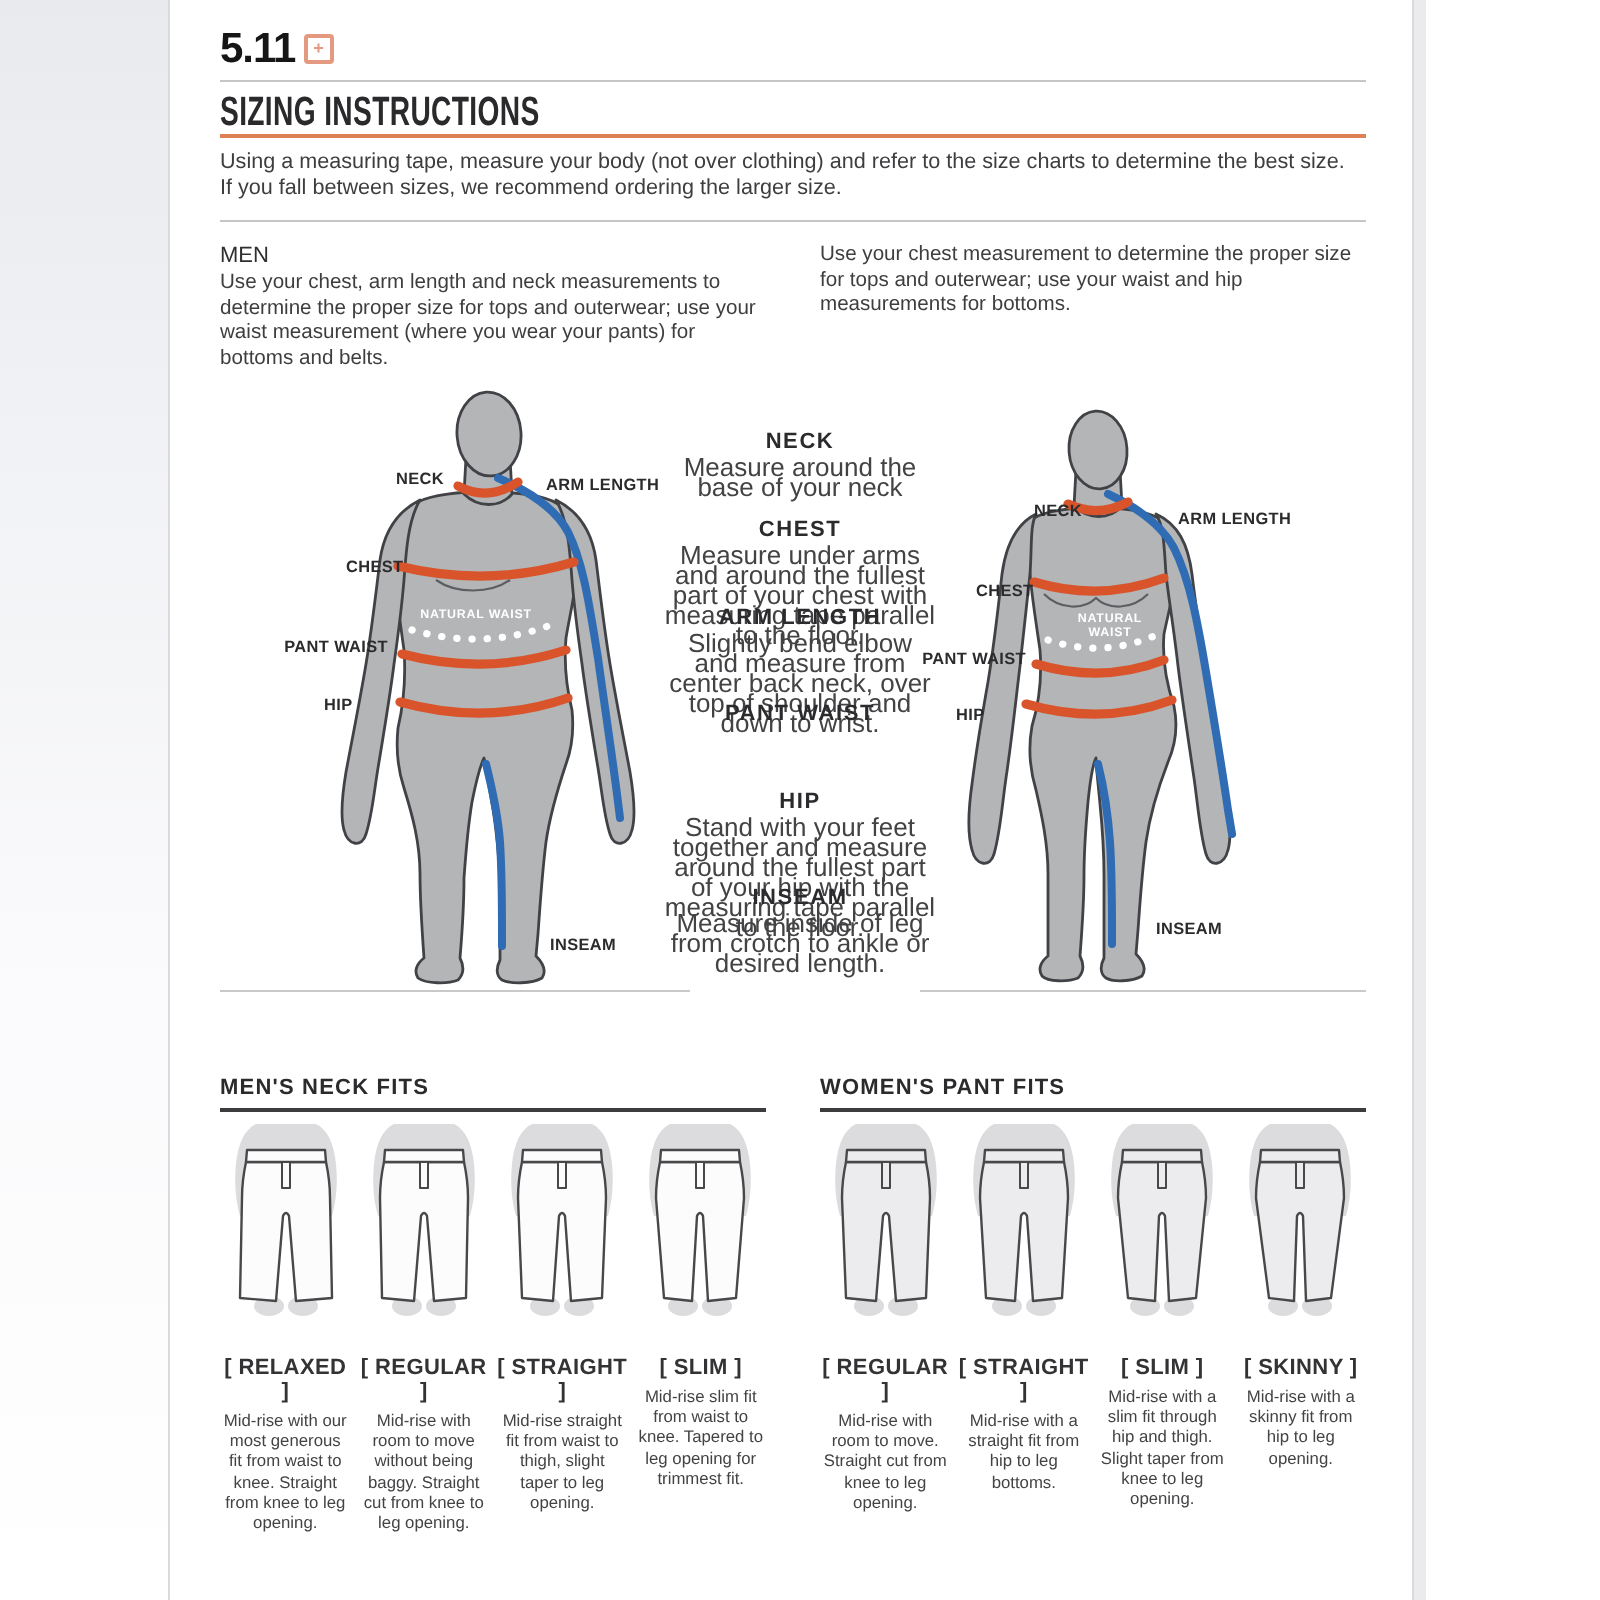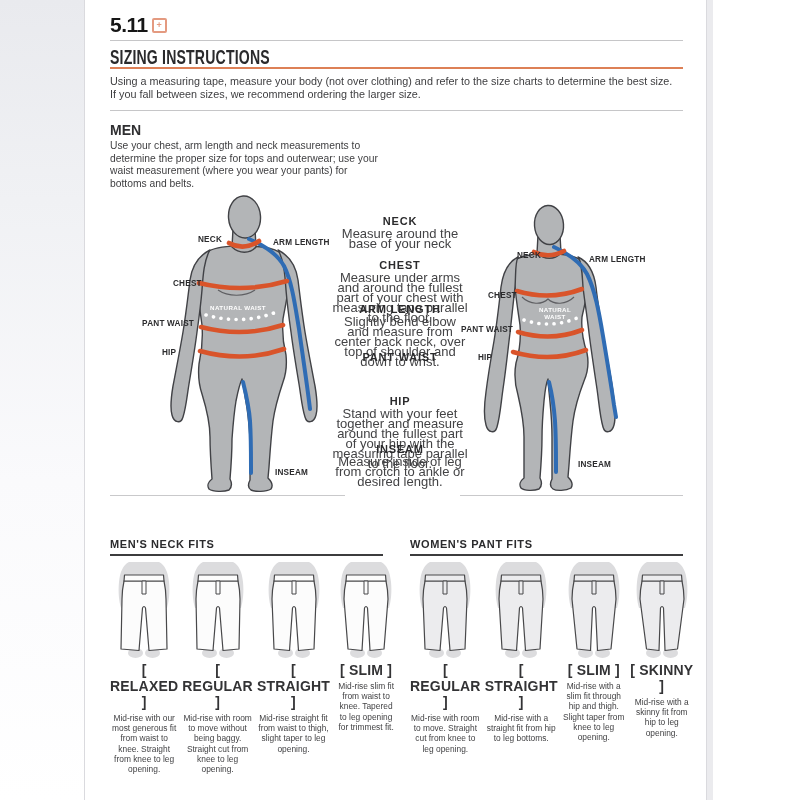--- a/index.html
+++ b/index.html
@@ -21,21 +21,21 @@
   .rule-thin{position:absolute;left:0;width:573px;border-top:1px solid #c6c6c8;height:0;}
   .rule-1{top:40px;} .rule-2{top:110px;}
   .page-title{position:absolute;left:0;top:46px;font-size:16px;font-weight:bold;color:#2a2a2c;
     transform:scale(0.88,1.28);transform-origin:left top;letter-spacing:0.2px;white-space:nowrap;}
   .title-rule{position:absolute;left:0;top:67px;width:573px;height:2px;background:#dd8056;}
   .intro{position:absolute;left:0;top:75px;width:573px;font-size:10.8px;color:#3e3e40;line-height:13px;}
 
   
   .col{position:absolute;top:122px;width:273px;}
   .col-men{left:0;} .col-women{left:300px;}
-  .col-heading{font-size:14px;font-weight:bold;color:#2f2f31;margin-bottom:2px;}
+  .col-heading{font-size:11px;font-weight:normal;color:#2f2f31;margin-bottom:2px;}
   .col-body{font-size:10.3px;color:#3e3e40;line-height:12.6px;}
 
   
   .figures{position:absolute;left:0;top:195px;width:573px;height:315px;}
   .fig-svg{position:absolute;top:0;}
   .fig-svg.male{left:36px;}
   .fig-svg.female{left:352px;}
   .fig-label{position:absolute;font-size:8.2px;font-weight:bold;color:#2b2b2d;letter-spacing:0.2px;z-index:3;white-space:nowrap;}
   .fig-label.block{white-space:normal;text-align:right;}
   .nat-waist{position:absolute;font-size:6.2px;font-weight:bold;color:#ffffff;letter-spacing:0.4px;
@@ -51,21 +51,21 @@
   .def-desc{font-size:13px;color:#434345;line-height:10px;}
 
   
   .fits-section{position:absolute;top:538px;width:273px;}
   .fits-men{left:0;} .fits-women{left:300px;}
   .fits-heading{font-size:11px;font-weight:bold;color:#2b2b2d;letter-spacing:0.6px;}
   .fits-rule{margin-top:4px;width:273px;height:2px;background:#3c3c3e;}
   .fits-grid{display:grid;grid-template-columns:repeat(4,1fr);column-gap:4px;margin-top:6px;}
   .fit-cell{text-align:center;}
   .pant-art{width:64px;height:100px;margin:0 auto;}
-  .fit-label{font-size:14px;font-weight:bold;color:#333335;margin-top:0;letter-spacing:0.2px;}
+  .fit-label{font-size:11px;font-weight:bold;color:#333335;margin-top:16px;letter-spacing:0.2px;}
   .fit-desc{font-size:8.4px;color:#434345;line-height:10.2px;margin-top:3px;padding:0 1px;}
 
   svg .body-fill{fill:#b3b5b7;stroke:#414246;stroke-width:1.4;stroke-linejoin:round;}
   svg .contour{fill:none;stroke:#414246;stroke-width:1.1;opacity:0.75;}
   svg .band{fill:none;stroke:#d9542a;stroke-width:4.6;stroke-linecap:round;}
   svg .dotted{fill:none;stroke:#ffffff;stroke-width:3.6;stroke-linecap:round;stroke-dasharray:0.1 7.5;}
   svg .blue{fill:none;stroke:#2f6cb4;stroke-width:4;stroke-linecap:round;}
 </style>
 </head>
 <body>
@@ -89,20 +89,21 @@
         <div>Using a measuring tape, measure your body (not over clothing) and refer to the size charts to determine the best size.</div>
         <div>If you fall between sizes, we recommend ordering the larger size.</div>
       </div>
       <div class="rule-thin rule-2"></div>
 
       <div class="col col-men">
         <div class="col-heading">MEN</div>
         <div class="col-body">Use your chest, arm length and neck measurements to determine the proper size for tops and outerwear; use your waist measurement (where you wear your pants) for bottoms and belts.</div>
       </div>
       <div class="col col-women">
+        <div class="col-body">Use your chest measurement to determine the proper size for tops and outerwear; use your waist and hip measurements for bottoms.</div>
       </div>
 
       <div class="figures">
         <div class="ground ground-men"></div>
         <div class="ground ground-women"></div>
 
         <svg class="fig-svg male" width="192" height="302" viewBox="0 0 192 302">
           <path class="body-fill" d="M63,56 C76,49 121,49 133,57 C141,62 144,73 143,86 C142,100 139,112 137,124 C136,136 137,148 140,160 C141,170 140,179 137,187 C133,199 129,212 127,226 C125,242 124,258 123,272 L122,283 C126,287 127,291 125,294 C120,297 109,297 105,295 C102,293 102,289 104,285 C104,271 104,257 104,243 C103,229 102,217 100,207 C98,195 97,188 96,184 C94,188 92,196 90,206 C88,218 87,230 86,244 C86,258 85,272 84,284 C86,288 86,292 83,295 C78,297 67,297 63,294 C61,291 62,287 66,284 C65,270 64,256 64,242 C64,226 60,212 56,199 C53,190 52,179 53,169 C56,156 57,144 56,130 C54,116 52,102 51,88 C50,74 54,62 63,56 Z"></path>
           <path class="body-fill" d="M87,34 L86,52 C93,59 104,59 110,52 L109,34 Z"></path>
           <ellipse class="body-fill" cx="98.5" cy="22" rx="16" ry="21" transform="rotate(-4 98.5 22)"></ellipse>

